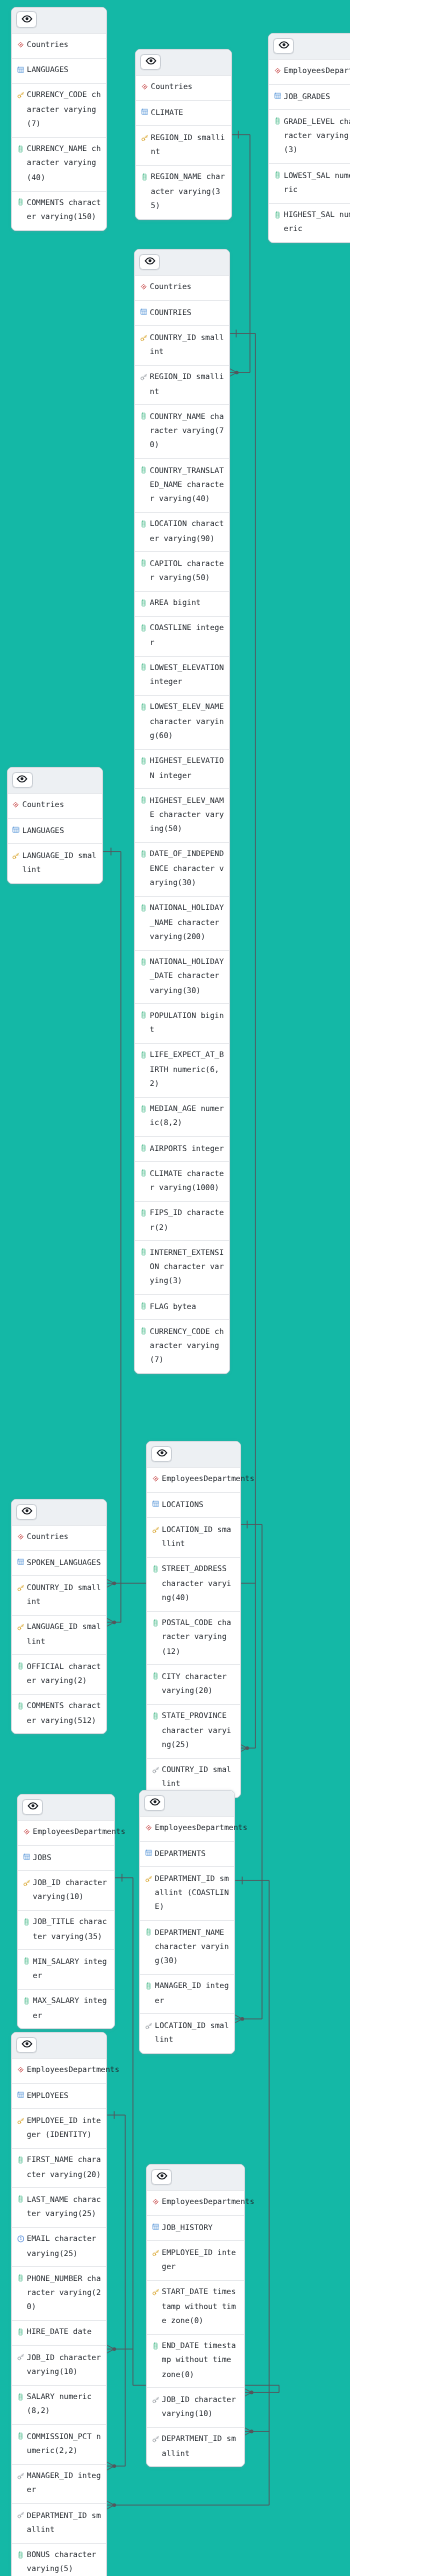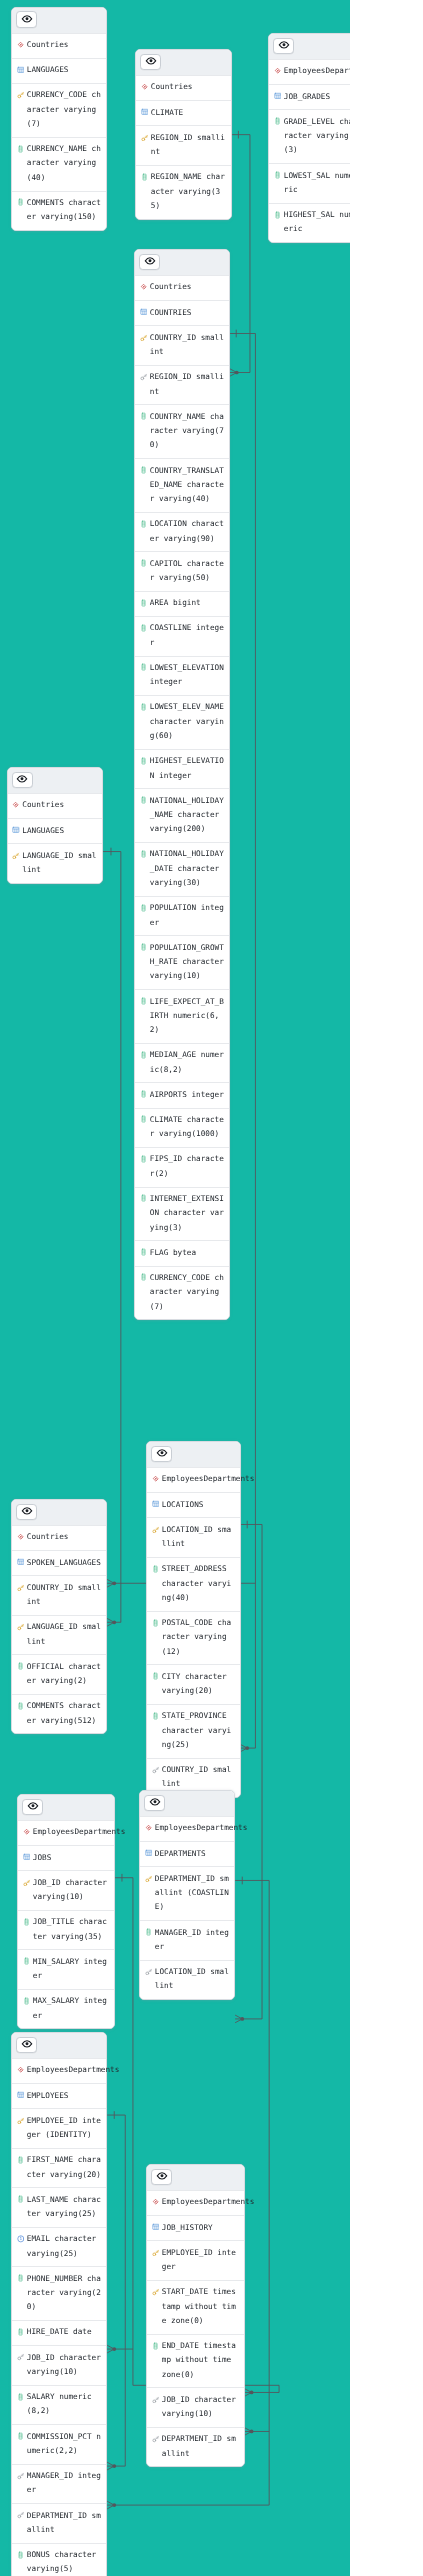--- a/index.html
+++ b/index.html
@@ -412,51 +412,61 @@
           <span class="row-text">HIGHEST_ELEVATION integer</span>
         </div>
         <div class="row">
           <span class="icon">
             <svg width="7.1" height="8.2" viewBox="0 0 16 16">
               <rect x="4.6" y="1.4" width="6.8" height="13.2" rx="1" stroke-linecap="round" stroke-linejoin="round" fill="none" stroke="#34b27d" stroke-width="1.3"></rect>
               <line x1="4.6" y1="5.6" x2="11.4" y2="5.6" stroke="#34b27d" stroke-width="1.3"></line>
               <line x1="4.6" y1="9.8" x2="11.4" y2="9.8" stroke="#34b27d" stroke-width="1.3"></line>
             </svg>
           </span>
+          <span class="row-text">HIGHEST_ELEV_NAME character varying(50)</span>
+        </div>
+        <div class="row">
+          <span class="icon">
+            <svg width="7.1" height="8.2" viewBox="0 0 16 16">
+              <rect x="4.6" y="1.4" width="6.8" height="13.2" rx="1" stroke-linecap="round" stroke-linejoin="round" fill="none" stroke="#34b27d" stroke-width="1.3"></rect>
+              <line x1="4.6" y1="5.6" x2="11.4" y2="5.6" stroke="#34b27d" stroke-width="1.3"></line>
+              <line x1="4.6" y1="9.8" x2="11.4" y2="9.8" stroke="#34b27d" stroke-width="1.3"></line>
+            </svg>
+          </span>
+          <span class="row-text">DATE_OF_INDEPENDENCE character varying(30)</span>
+        </div>
+        <div class="row">
+          <span class="icon">
+            <svg width="7.1" height="8.2" viewBox="0 0 16 16">
+              <rect x="4.6" y="1.4" width="6.8" height="13.2" rx="1" stroke-linecap="round" stroke-linejoin="round" fill="none" stroke="#34b27d" stroke-width="1.3"></rect>
+              <line x1="4.6" y1="5.6" x2="11.4" y2="5.6" stroke="#34b27d" stroke-width="1.3"></line>
+              <line x1="4.6" y1="9.8" x2="11.4" y2="9.8" stroke="#34b27d" stroke-width="1.3"></line>
+            </svg>
+          </span>
           <span class="row-text">NATIONAL_HOLIDAY_NAME character varying(200)</span>
         </div>
         <div class="row">
           <span class="icon">
             <svg width="7.1" height="8.2" viewBox="0 0 16 16">
               <rect x="4.6" y="1.4" width="6.8" height="13.2" rx="1" stroke-linecap="round" stroke-linejoin="round" fill="none" stroke="#34b27d" stroke-width="1.3"></rect>
               <line x1="4.6" y1="5.6" x2="11.4" y2="5.6" stroke="#34b27d" stroke-width="1.3"></line>
               <line x1="4.6" y1="9.8" x2="11.4" y2="9.8" stroke="#34b27d" stroke-width="1.3"></line>
             </svg>
           </span>
           <span class="row-text">NATIONAL_HOLIDAY_DATE character varying(30)</span>
         </div>
         <div class="row">
           <span class="icon">
             <svg width="7.1" height="8.2" viewBox="0 0 16 16">
               <rect x="4.6" y="1.4" width="6.8" height="13.2" rx="1" stroke-linecap="round" stroke-linejoin="round" fill="none" stroke="#34b27d" stroke-width="1.3"></rect>
               <line x1="4.6" y1="5.6" x2="11.4" y2="5.6" stroke="#34b27d" stroke-width="1.3"></line>
               <line x1="4.6" y1="9.8" x2="11.4" y2="9.8" stroke="#34b27d" stroke-width="1.3"></line>
             </svg>
           </span>
-          <span class="row-text">POPULATION integer</span>
-        </div>
-        <div class="row">
-          <span class="icon">
-            <svg width="7.1" height="8.2" viewBox="0 0 16 16">
-              <rect x="4.6" y="1.4" width="6.8" height="13.2" rx="1" stroke-linecap="round" stroke-linejoin="round" fill="none" stroke="#34b27d" stroke-width="1.3"></rect>
-              <line x1="4.6" y1="5.6" x2="11.4" y2="5.6" stroke="#34b27d" stroke-width="1.3"></line>
-              <line x1="4.6" y1="9.8" x2="11.4" y2="9.8" stroke="#34b27d" stroke-width="1.3"></line>
-            </svg>
-          </span>
-          <span class="row-text">POPULATION_GROWTH_RATE character varying(10)</span>
+          <span class="row-text">POPULATION bigint</span>
         </div>
         <div class="row">
           <span class="icon">
             <svg width="7.1" height="8.2" viewBox="0 0 16 16">
               <rect x="4.6" y="1.4" width="6.8" height="13.2" rx="1" stroke-linecap="round" stroke-linejoin="round" fill="none" stroke="#34b27d" stroke-width="1.3"></rect>
               <line x1="4.6" y1="5.6" x2="11.4" y2="5.6" stroke="#34b27d" stroke-width="1.3"></line>
               <line x1="4.6" y1="9.8" x2="11.4" y2="9.8" stroke="#34b27d" stroke-width="1.3"></line>
             </svg>
           </span>
           <span class="row-text">LIFE_EXPECT_AT_BIRTH numeric(6,2)</span>
@@ -766,20 +776,30 @@
           <span class="row-text">DEPARTMENT_ID smallint (COASTLINE)</span>
         </div>
         <div class="row">
           <span class="icon">
             <svg width="7.1" height="8.2" viewBox="0 0 16 16">
               <rect x="4.6" y="1.4" width="6.8" height="13.2" rx="1" stroke-linecap="round" stroke-linejoin="round" fill="none" stroke="#34b27d" stroke-width="1.3"></rect>
               <line x1="4.6" y1="5.6" x2="11.4" y2="5.6" stroke="#34b27d" stroke-width="1.3"></line>
               <line x1="4.6" y1="9.8" x2="11.4" y2="9.8" stroke="#34b27d" stroke-width="1.3"></line>
             </svg>
           </span>
+          <span class="row-text">DEPARTMENT_NAME character varying(30)</span>
+        </div>
+        <div class="row">
+          <span class="icon">
+            <svg width="7.1" height="8.2" viewBox="0 0 16 16">
+              <rect x="4.6" y="1.4" width="6.8" height="13.2" rx="1" stroke-linecap="round" stroke-linejoin="round" fill="none" stroke="#34b27d" stroke-width="1.3"></rect>
+              <line x1="4.6" y1="5.6" x2="11.4" y2="5.6" stroke="#34b27d" stroke-width="1.3"></line>
+              <line x1="4.6" y1="9.8" x2="11.4" y2="9.8" stroke="#34b27d" stroke-width="1.3"></line>
+            </svg>
+          </span>
           <span class="row-text">MANAGER_ID integer</span>
         </div>
         <div class="row">
           <span class="icon">
             <svg width="7.7" height="7.7" viewBox="0 0 16 16">
               <circle cx="4.8" cy="11.2" r="2.9" stroke-linecap="round" stroke-linejoin="round" fill="none" stroke="#9aa0a6" stroke-width="1.5"></circle>
               <path d="M7 9 L13.6 2.4 M11.6 4.4 l1.9 1.9 M9.7 6.3 l1.5 1.5" stroke-linecap="round" stroke-linejoin="round" fill="none" stroke="#9aa0a6" stroke-width="1.5"></path>
             </svg>
           </span>
           <span class="row-text">LOCATION_ID smallint</span>

